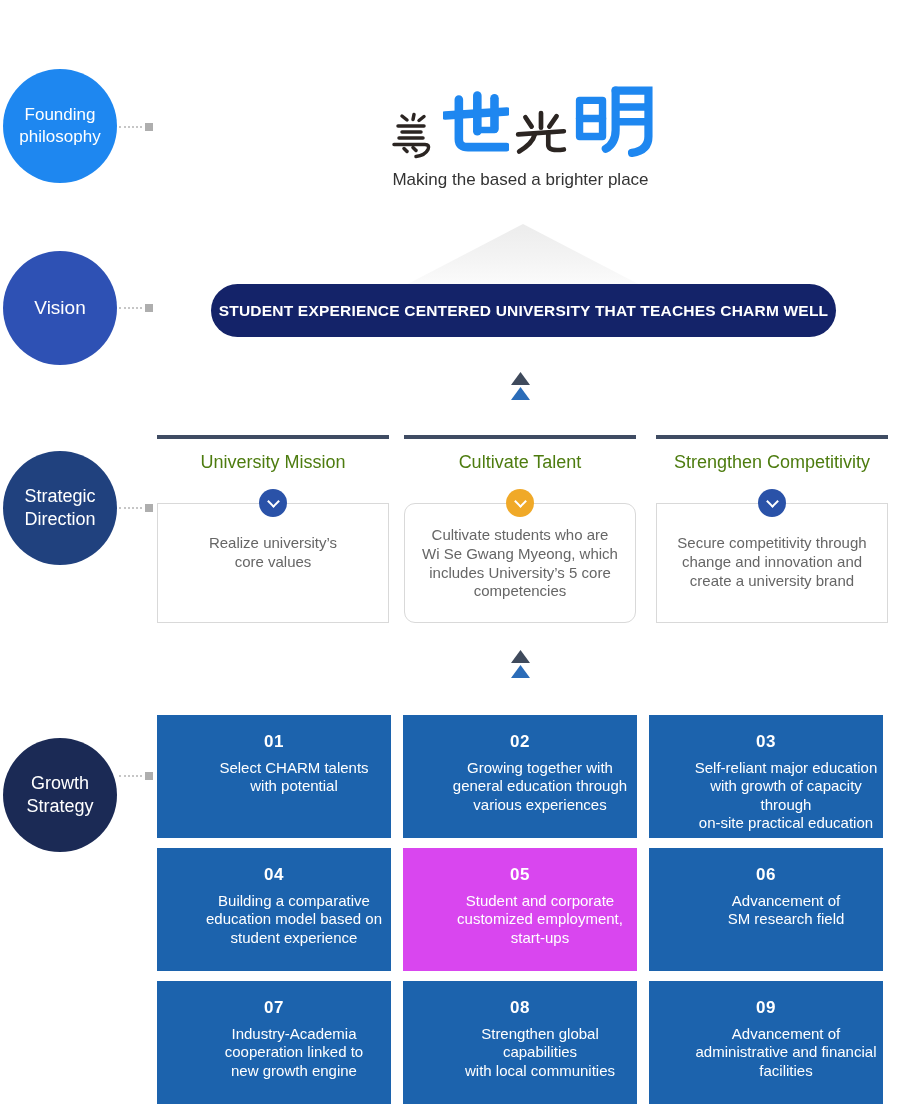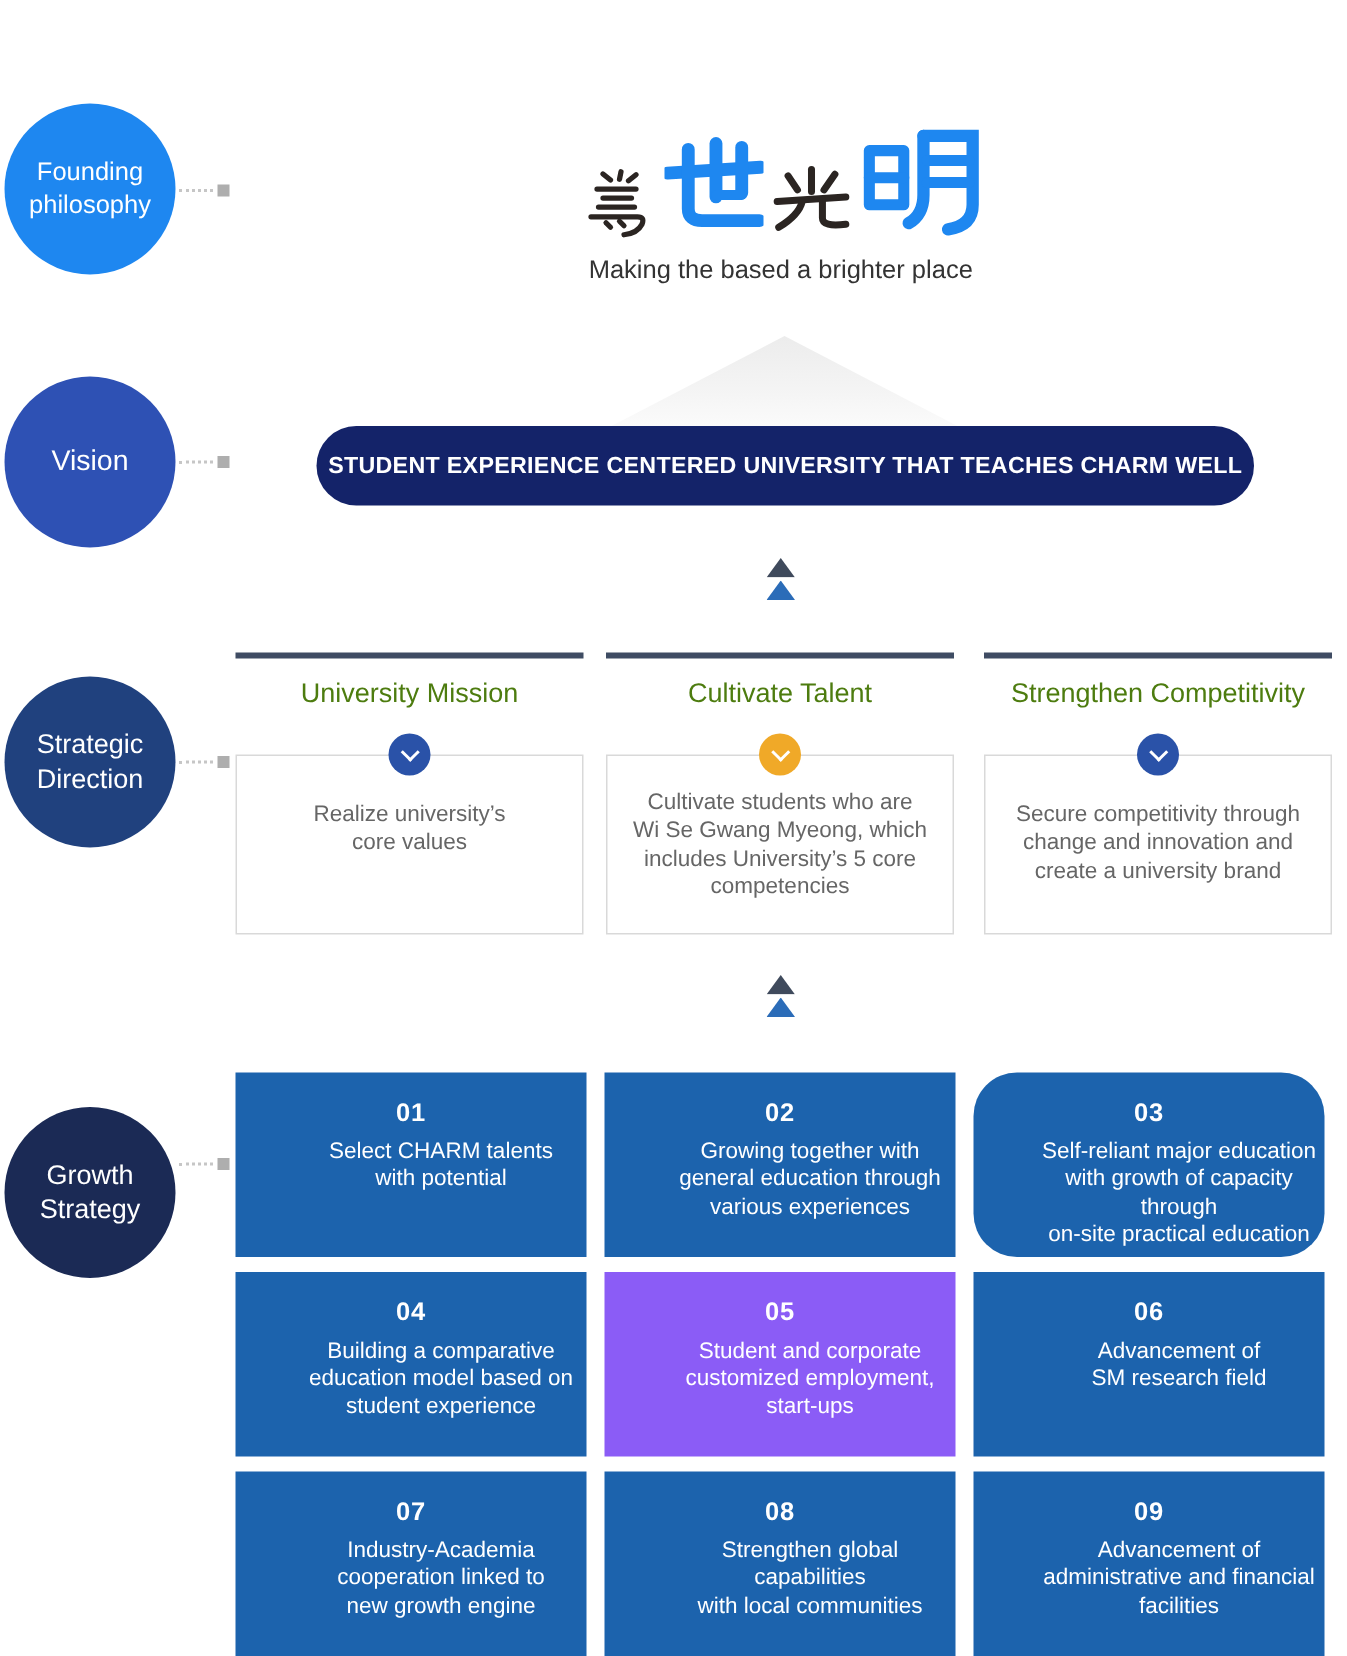--- a/index.html
+++ b/index.html
@@ -159,21 +159,21 @@
       </div>
     <div class="sd-box pre">Realize university’s
 core values</div>
   </div>
   <div class="sd-col sd-col-2">
     <div class="bar" style="background: rgb(63, 76, 99);"></div>
     <div class="title">Cultivate Talent</div>
     <div class="sd-badge" style="background: rgb(240, 169, 40);">
         <span class="chevron"></span>
       </div>
-    <div class="sd-box pre" style="padding-top:22px;">Cultivate students who are
+    <div class="sd-box pre" style="padding-top:22px;border-radius:11px;">Cultivate students who are
 Wi Se Gwang Myeong, which
 includes University’s 5 core
 competencies</div>
   </div>
   <div class="sd-col sd-col-3">
     <div class="bar" style="background: rgb(63, 76, 99);"></div>
     <div class="title">Strengthen Competitivity</div>
     <div class="sd-badge" style="background: rgb(42, 82, 168);">
         <span class="chevron"></span>
       </div>
@@ -191,33 +191,33 @@
     <div class="num">01</div>
     <div class="txt pre">Select CHARM  talents
 with potential</div>
   </div>
   <div class="g-box g-c2 g-r1" style="background: rgb(28, 99, 173);">
     <div class="num">02</div>
     <div class="txt pre">Growing together with
 general education through
 various experiences</div>
   </div>
-  <div class="g-box g-c3 g-r1" style="background: rgb(28, 99, 173); border-radius: 29px;">
+  <div class="g-box g-c3 g-r1" style="background: rgb(28, 99, 173);">
     <div class="num">03</div>
     <div class="txt pre">Self-reliant major education
 with growth of capacity through
 on-site practical education</div>
   </div>
   <div class="g-box g-c1 g-r2" style="background: rgb(28, 99, 173);">
     <div class="num">04</div>
     <div class="txt pre">Building a comparative
 education model based on
 student experience</div>
   </div>
-  <div class="g-box g-c2 g-r2" style="background: #8b5cf6;">
+  <div class="g-box g-c2 g-r2" style="background: #d946ef;">
     <div class="num">05</div>
     <div class="txt pre">Student and corporate
 customized employment,
 start-ups</div>
   </div>
   <div class="g-box g-c3 g-r2" style="background: rgb(28, 99, 173);">
     <div class="num">06</div>
     <div class="txt pre">Advancement of
 SM research field</div>
   </div>

